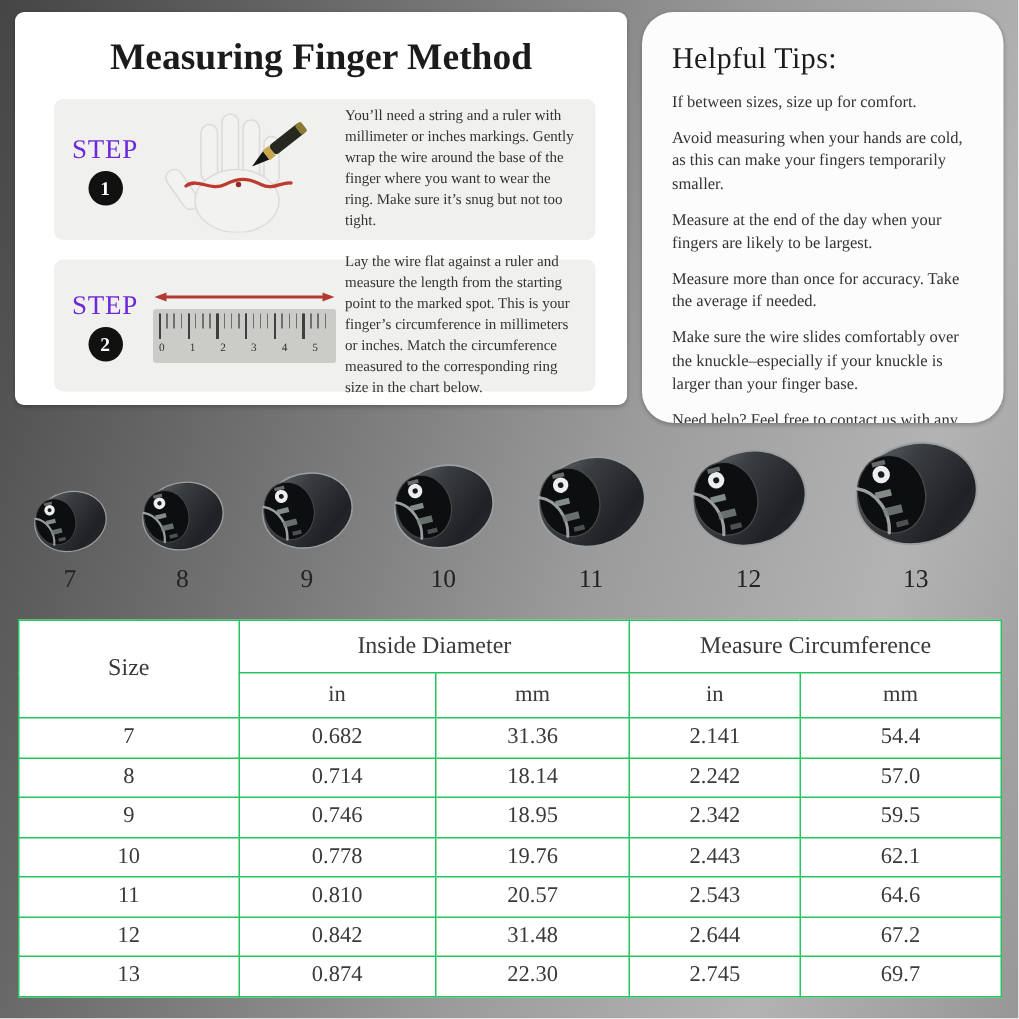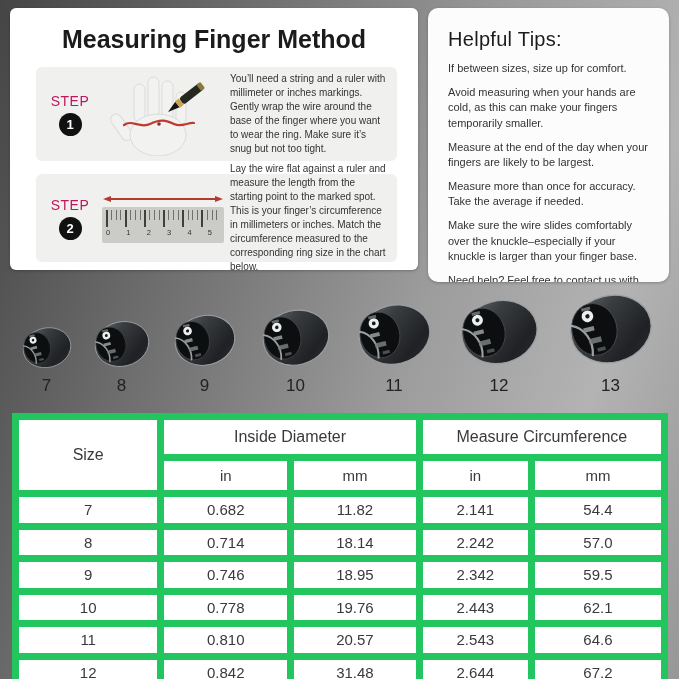--- a/index.html
+++ b/index.html
@@ -1,69 +1,69 @@
 <!DOCTYPE html>
 <html><head>
 <meta charset="utf-8">
 <style>
   html,body{margin:0;padding:0;}
   body{width:679px;height:679px;font-family:"Liberation Sans","DejaVu Sans",sans-serif;}
   .page{position:relative;width:679px;height:679px;overflow:hidden;
-        background:linear-gradient(108deg,#454545 0%,#5f5f5f 18%,#7d7d7d 38%,#9c9c9c 58%,#b3b3b3 80%,#979797 100%);}
+        background:linear-gradient(108deg,#454545 0%,#5f5f5f 18%,#7d7d7d 38%,#9c9c9c 58%,#b3b3b3 80%,#979797 100%);font-family:Liberation Serif, serif;}
 
   
   .method-panel{position:absolute;left:10px;top:8px;width:408px;height:262px;
                 background:#ffffff;border-radius:6px;box-shadow:0 1px 3px rgba(0,0,0,.25);}
   .method-title{margin:0;padding-top:17px;text-align:center;font-size:25px;font-weight:700;color:#1b1b1b;}
   .step-box{display:flex;align-items:center;gap:6px;background:#f0f0ee;border-radius:6px;
             margin:13px 21px 0 26px;padding:6px 8px;box-sizing:border-box;}
   .step-box.one{height:94px;}
   .step-box.two{height:88px;}
   .step-col{width:52px;display:flex;flex-direction:column;align-items:center;justify-content:center;gap:4px;flex:0 0 auto;}
-  .step-word{font-size:14px;color:#be185d;letter-spacing:.5px;}
+  .step-word{font-size:18px;color:#6d28d9;letter-spacing:.5px;}
   .step-num{width:23px;height:23px;border-radius:50%;background:#111;color:#fff;font-size:13px;font-weight:700;
             display:flex;align-items:center;justify-content:center;}
   .step-art{width:122px;flex:0 0 auto;display:flex;flex-direction:column;justify-content:center;}
   .step-text{flex:1;font-size:10px;line-height:1.4;color:#333;padding-right:2px;}
 
   
   .arrow-svg{display:block;margin:0 0 3px 0;}
   .ruler{background:#cbcbc7;border-radius:2px;height:36px;padding:3px 4px 1px 4px;box-sizing:border-box;}
   .ruler-ticks{height:17px;
      background-image:
        repeating-linear-gradient(90deg,#3f3f3f 0 1.6px,transparent 1.6px 19.1px),
        repeating-linear-gradient(90deg,#6f6f6f 0 1px,transparent 1px 4.8px);
      background-size:100% 100%,100% 60%;
      background-repeat:no-repeat,no-repeat;background-position:top left,top left;}
   .ruler-numbers{display:flex;justify-content:space-between;padding:1px 8px 0 0;font-size:7.5px;color:#333;}
 
   
   .tips-panel{position:absolute;left:428px;top:8px;width:241px;height:274px;background:#fcfcfc;
-              border-radius:10px;box-shadow:0 1px 3px rgba(0,0,0,.25);box-sizing:border-box;padding:6px 18px 0 20px;overflow:hidden;}
+              border-radius:21px;box-shadow:0 1px 3px rgba(0,0,0,.25);box-sizing:border-box;padding:6px 18px 0 20px;overflow:hidden;}
   .tips-title{margin:14px 0 10px 0;font-size:20px;font-weight:400;color:#1c1c1c;letter-spacing:.3px;}
   .tip-item{margin:0 0 9px 0;font-size:11px;line-height:1.38;color:#333;}
 
   
   .rings-row{position:absolute;left:0;top:284px;width:679px;height:112px;
              display:flex;justify-content:center;align-items:flex-end;gap:7px;}
   .ring-item{display:flex;flex-direction:column;align-items:center;}
   .ring-item svg{display:block;}
   .ring-item:nth-of-type(1) svg{width:64px;}
   .ring-item:nth-of-type(2) svg{width:72px;}
   .ring-item:nth-of-type(3) svg{width:80px;}
   .ring-item:nth-of-type(4) svg{width:88px;}
   .ring-item:nth-of-type(5) svg{width:95px;}
   .ring-item:nth-of-type(6) svg{width:101px;}
   .ring-item:nth-of-type(7) svg{width:108px;}
   .ring-size-label{margin-top:2px;font-size:17px;color:#222;}
 
   
   .size-table{position:absolute;left:12px;top:413px;width:656px;height:250px;border-collapse:collapse;
               background:#fff;table-layout:fixed;}
-  .size-table th,.size-table td{border:7px solid #22c55e;text-align:center;vertical-align:middle;
+  .size-table th,.size-table td{border:1px solid #22c55e;text-align:center;vertical-align:middle;
               font-weight:400;color:#3a3a3a;padding:0;}
   .size-table thead tr.h1 th{height:34px;font-size:16px;}
   .size-table thead tr.h2 th{height:29px;font-size:15px;}
   .size-table tbody td{height:25.5px;font-size:15px;}
 </style>
 </head>
 <body>
 
 <div class="page">
 
@@ -339,21 +339,21 @@
         <th>mm</th>
         <th>in</th>
         <th>mm</th>
       </tr>
     </thead>
     <tbody>
 
         <tr>
           <td>7</td>
           <td>0.682</td>
-          <td>11.82</td>
+          <td>31.36</td>
           <td>2.141</td>
           <td>54.4</td>
         </tr>
 
         <tr>
           <td>8</td>
           <td>0.714</td>
           <td>18.14</td>
           <td>2.242</td>
           <td>57.0</td>

